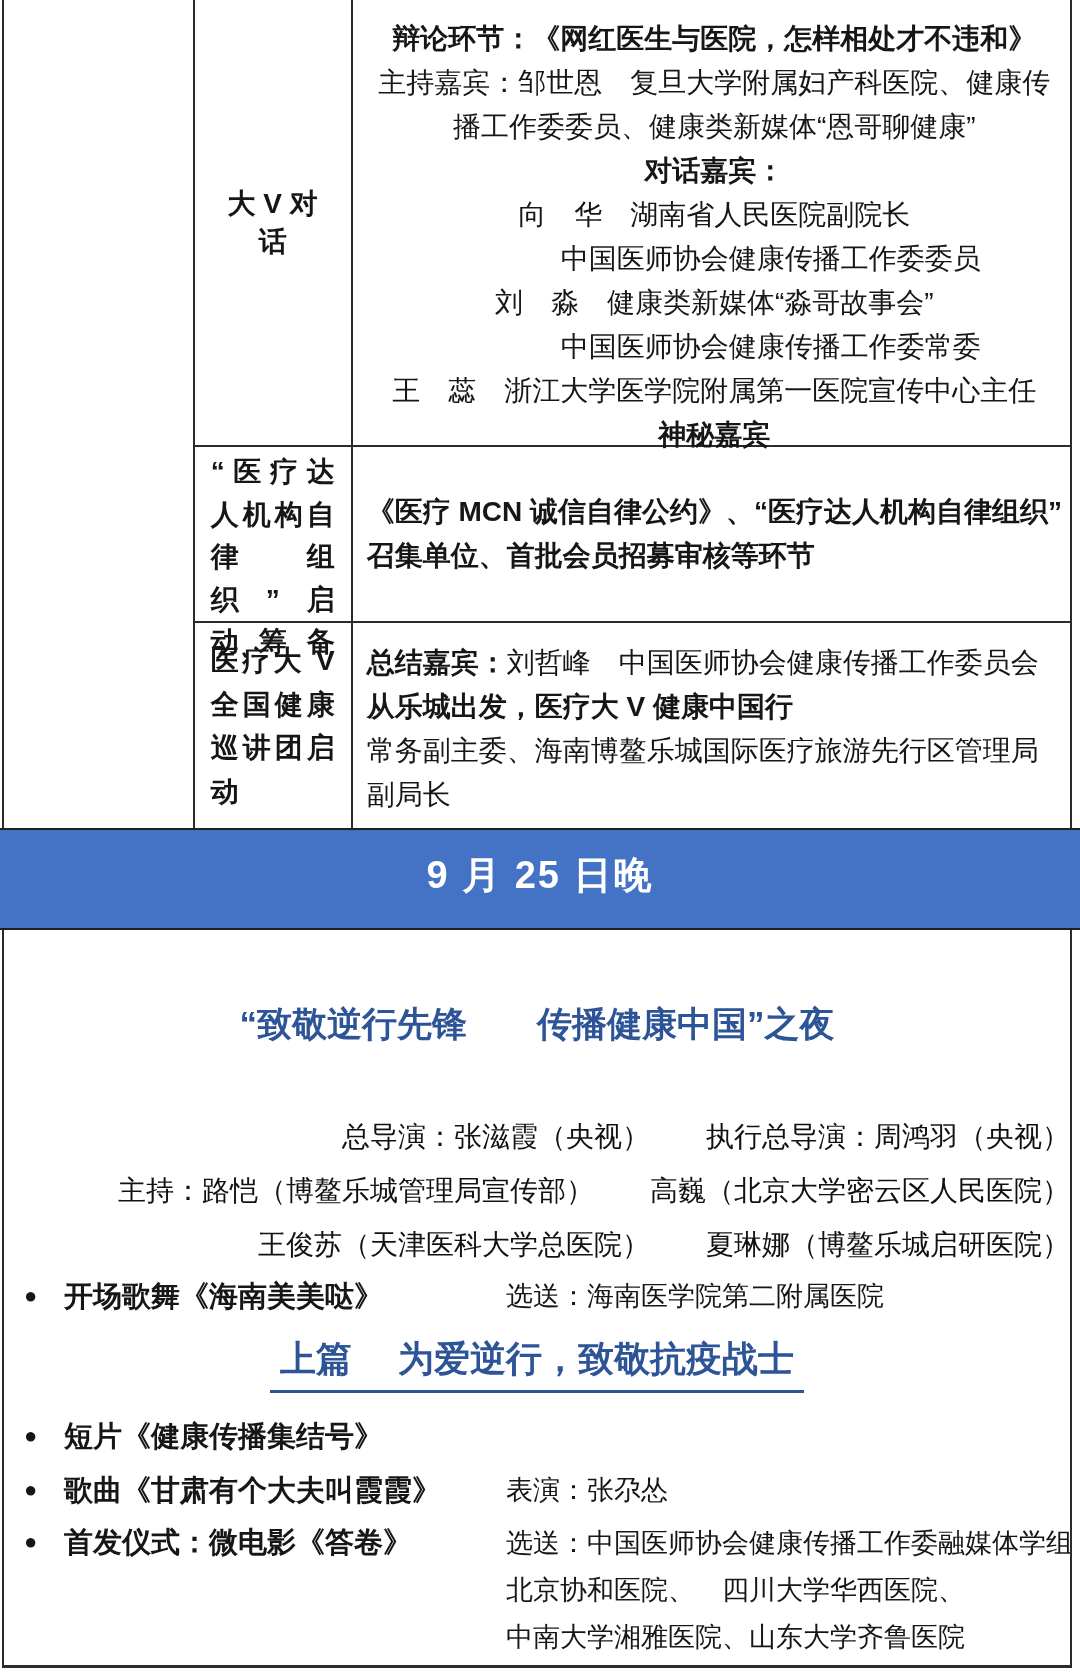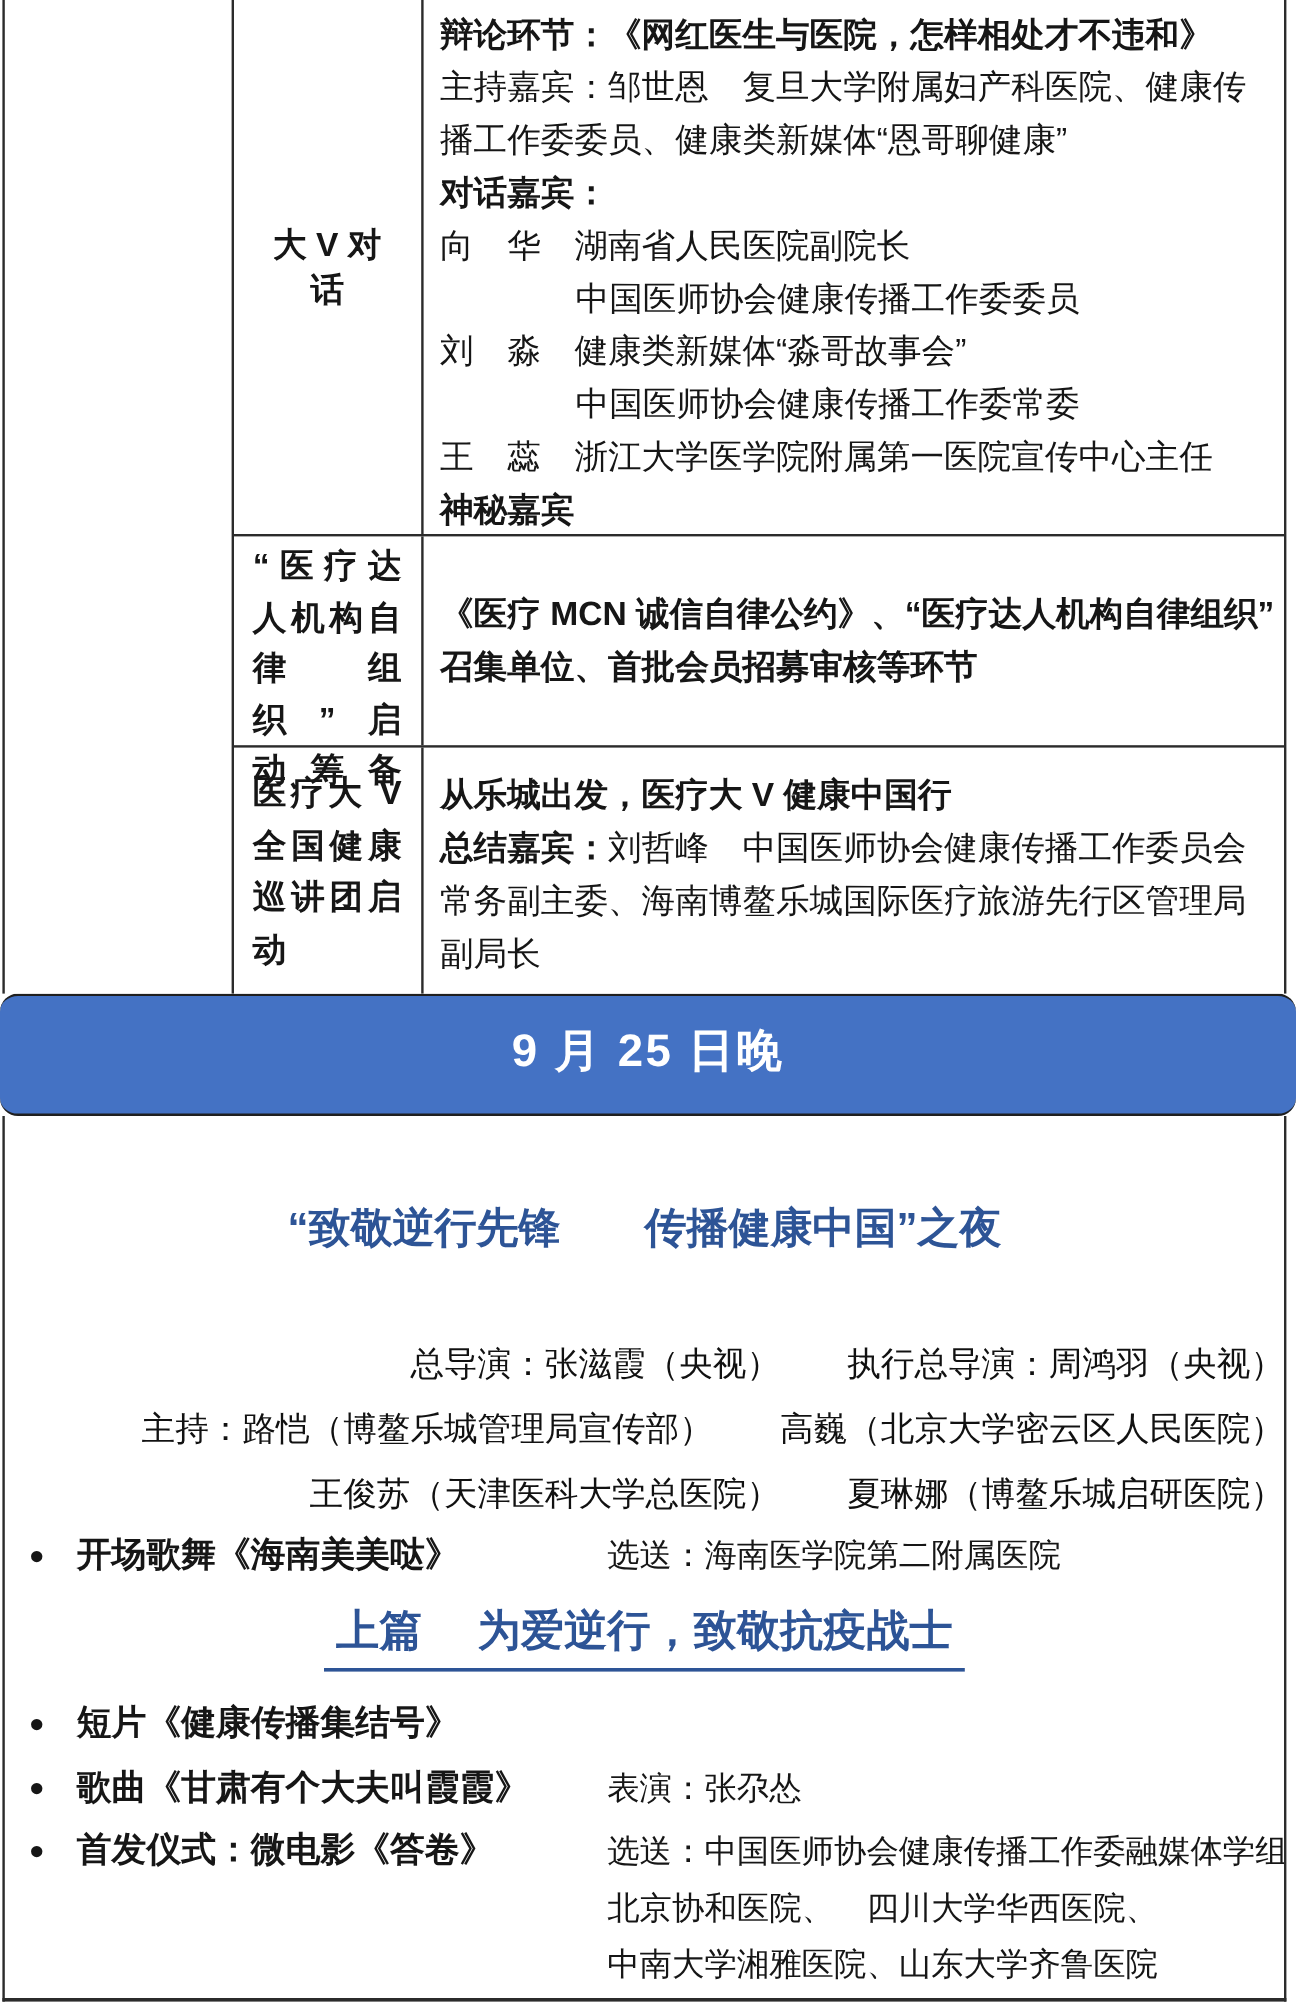--- a/index.html
+++ b/index.html
@@ -17,31 +17,31 @@
   .trow.r2{height:176px;border-bottom:2px solid #2b2b2b;}
   .trow.r3{height:205px;}
   .label-cell{width:158px;border-right:2px solid #2b2b2b;box-sizing:border-box;
     font-size:28px;font-weight:700;padding:0 16px;}
   .label-cell.center{display:flex;align-items:center;padding:0 22px;text-align:center;}
   .label-line{text-align:justify;text-align-last:justify;line-height:42.5px;}
   .r2 .label-cell{padding-top:4px;}
   .r3 .label-cell{padding-top:16px;}
   .r3 .label-line{line-height:43.5px;}
   .content-cell{flex:1;box-sizing:border-box;padding:0 8px 0 14px;font-size:28px;line-height:44px;}
-  .r1 .content-cell{padding-top:7px;}
+  .r1 .content-cell{padding-top:17px;text-align:center;}
   .r2 .content-cell{display:flex;flex-direction:column;justify-content:center;}
   .r3 .content-cell{padding-top:18px;}
   .cline{white-space:nowrap;}
   .cline.b{font-weight:700;}
   .cline .b{font-weight:700;}
   .cline.indent{padding-left:113px;}
   
   .banner{position:absolute;left:0;top:828px;width:1080px;height:102px;background:#4472C4;
     border-top:2px solid #1f1f1f;border-bottom:2px solid #1f1f1f;box-sizing:border-box;
-    display:flex;align-items:center;justify-content:center;border-radius:15px;}
+    display:flex;align-items:center;justify-content:center;}
   .banner span{color:#ffffff;font-size:38px;font-weight:700;letter-spacing:2px;margin-top:-8px;}
   
   .evening{position:absolute;left:2px;top:930px;width:1070px;height:738px;box-sizing:border-box;
     border-left:2px solid #2b2b2b;border-right:2px solid #2b2b2b;border-bottom:3px solid #2b2b2b;
     overflow:hidden;}
   .etitle{margin-top:70px;text-align:center;color:#2D5496;font-size:35px;font-weight:700;line-height:48px;}
   .credits{margin-top:62px;text-align:right;font-size:28px;line-height:54px;color:#111;}
   .prow{display:flex;line-height:44px;}
   .prow .bullet{width:40px;padding-left:20px;box-sizing:content-box;font-size:22px;flex:0 0 auto;}
   .prow .ititle{width:442px;flex:0 0 auto;font-weight:700;font-size:29px;white-space:nowrap;}
@@ -96,22 +96,22 @@
       </div>
 
       <div class="trow r3">
         <div class="label-cell">
           <div class="label-line">医疗大 V</div>
           <div class="label-line">全国健康</div>
           <div class="label-line">巡讲团启</div>
           <div class="label-line">动</div>
         </div>
         <div class="content-cell">
+          <div class="cline"><span class="b">总结嘉宾：</span><span>刘哲峰　中国医师协会健康传播工作委员会</span></div>
           <div class="cline b">从乐城出发，医疗大 V 健康中国行</div>
-          <div class="cline"><span class="b">总结嘉宾：</span><span>刘哲峰　中国医师协会健康传播工作委员会</span></div>
           <div class="cline">常务副主委、海南博鳌乐城国际医疗旅游先行区管理局</div>
           <div class="cline">副局长</div>
         </div>
       </div>
 
     </div>
   </div>
 
   <div class="banner">
     <span>9 月 25 日晚</span>

